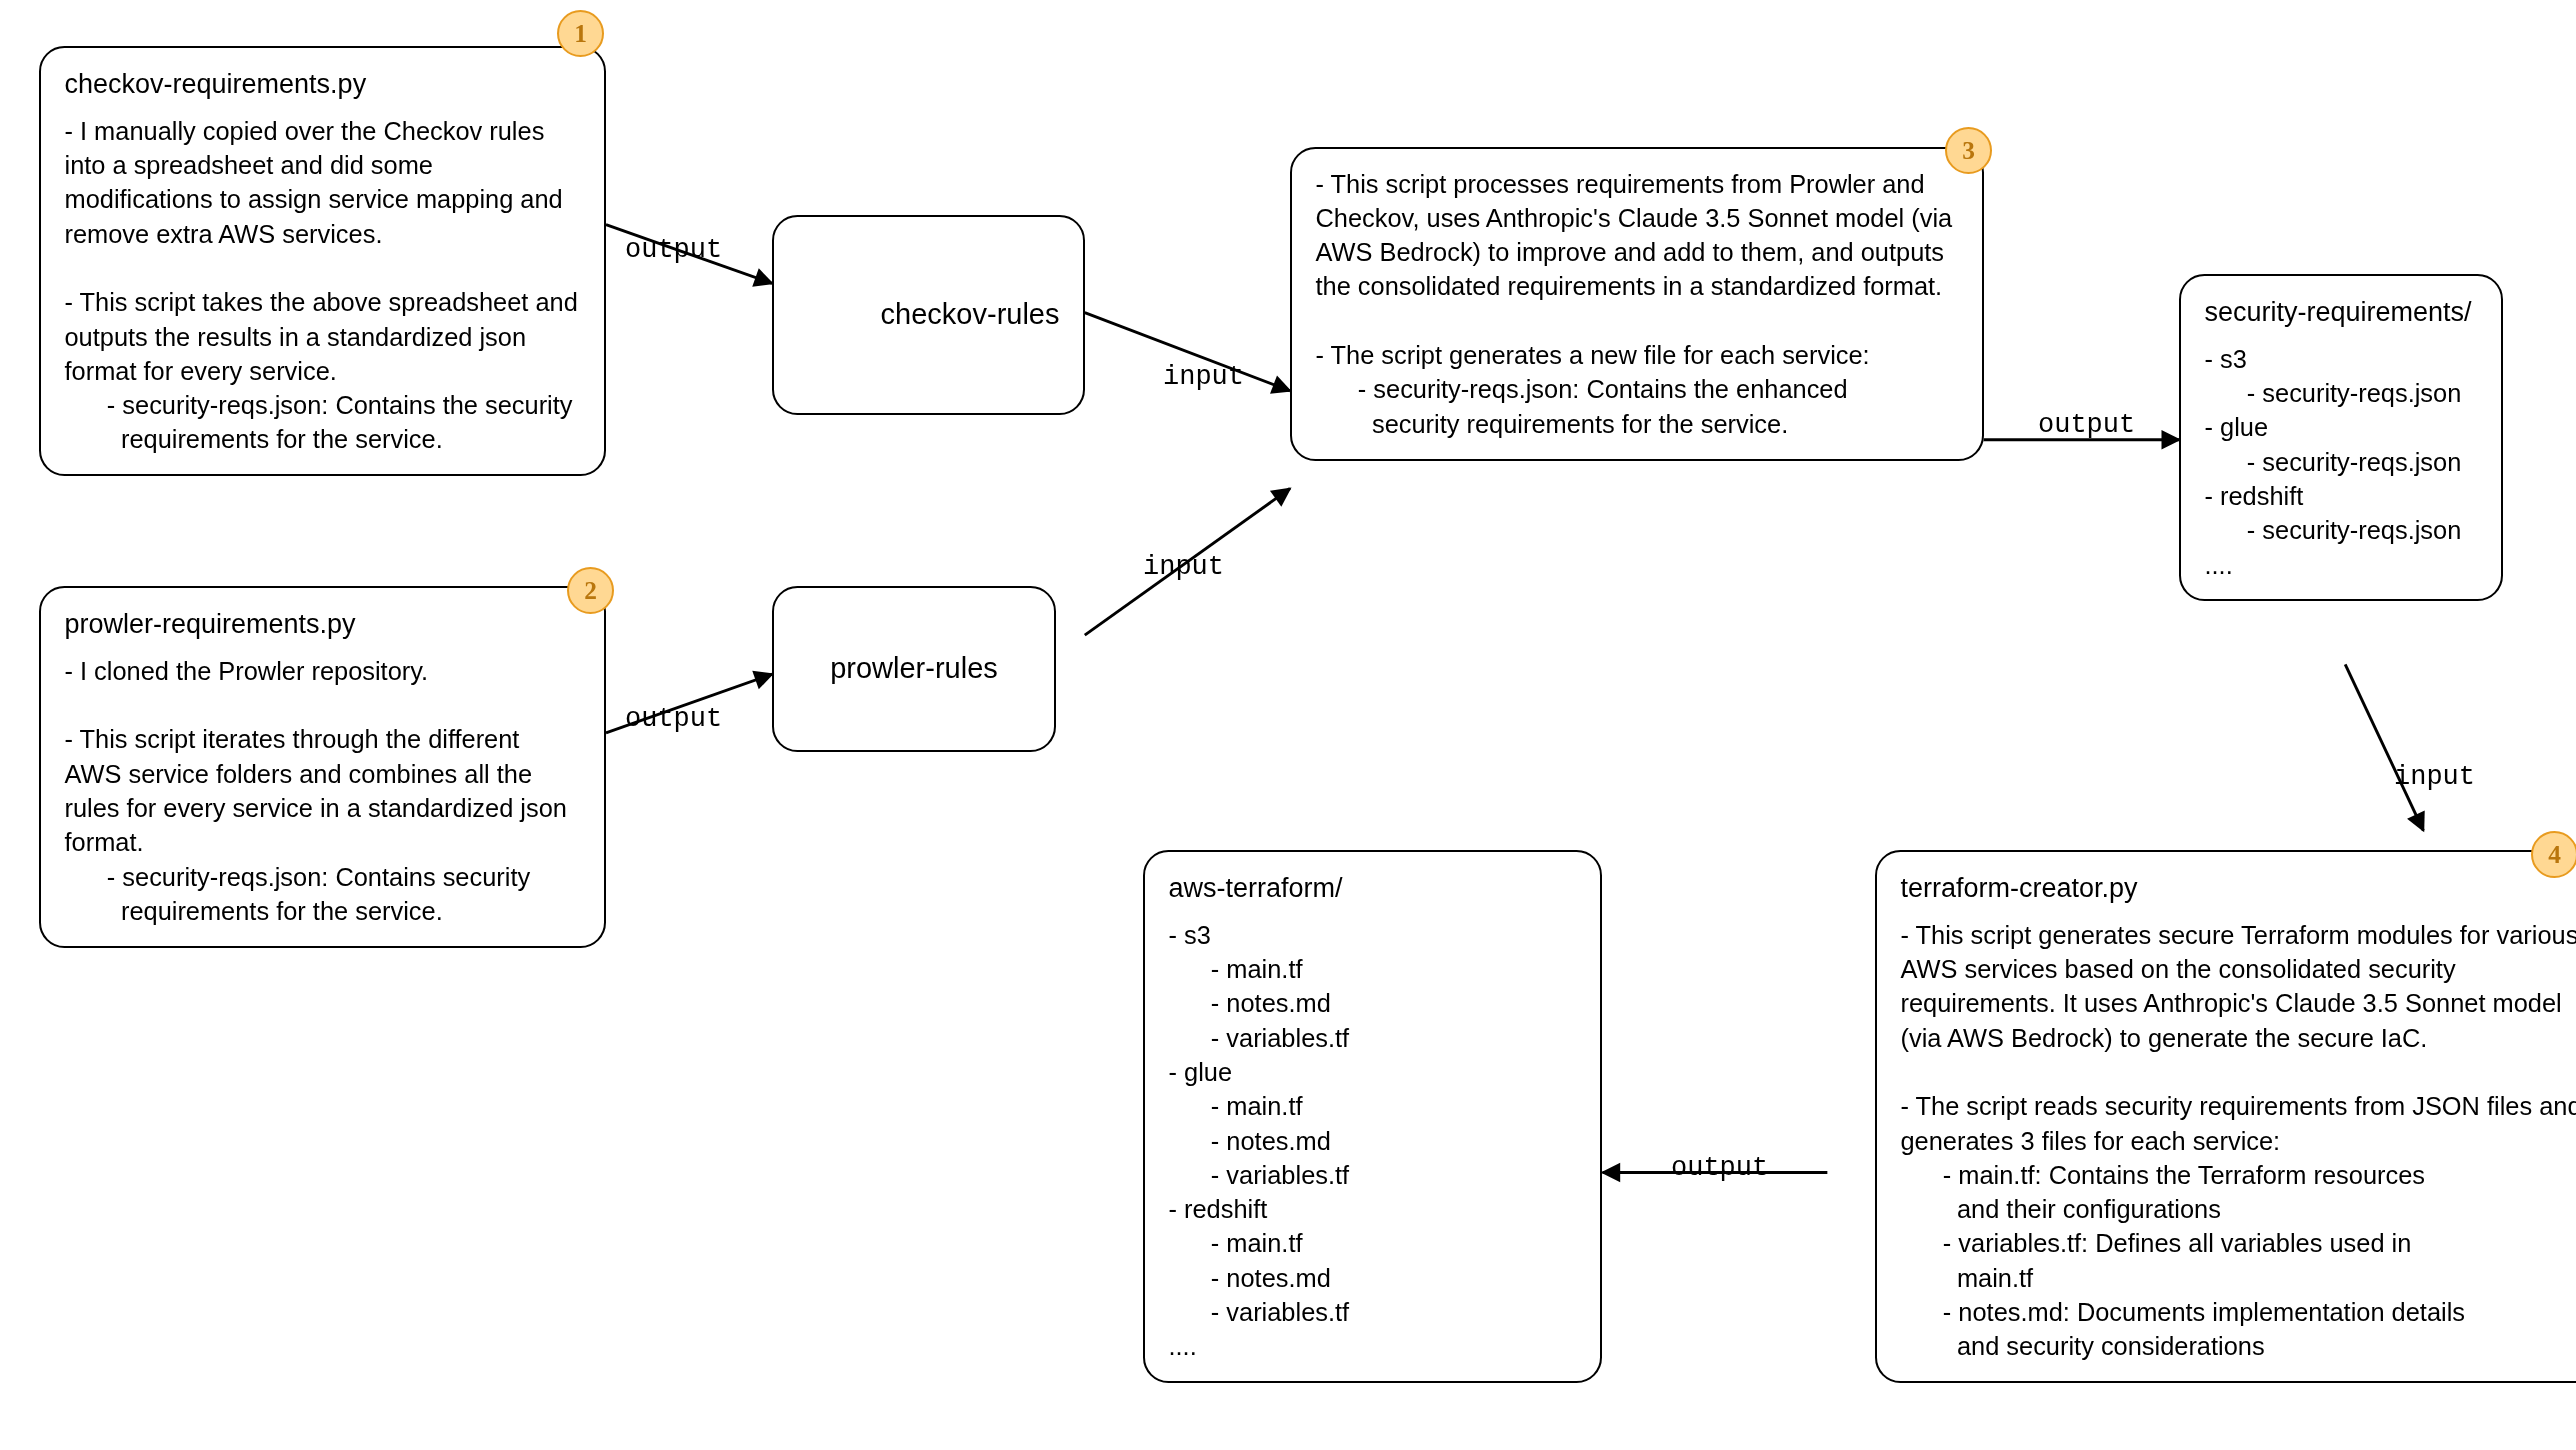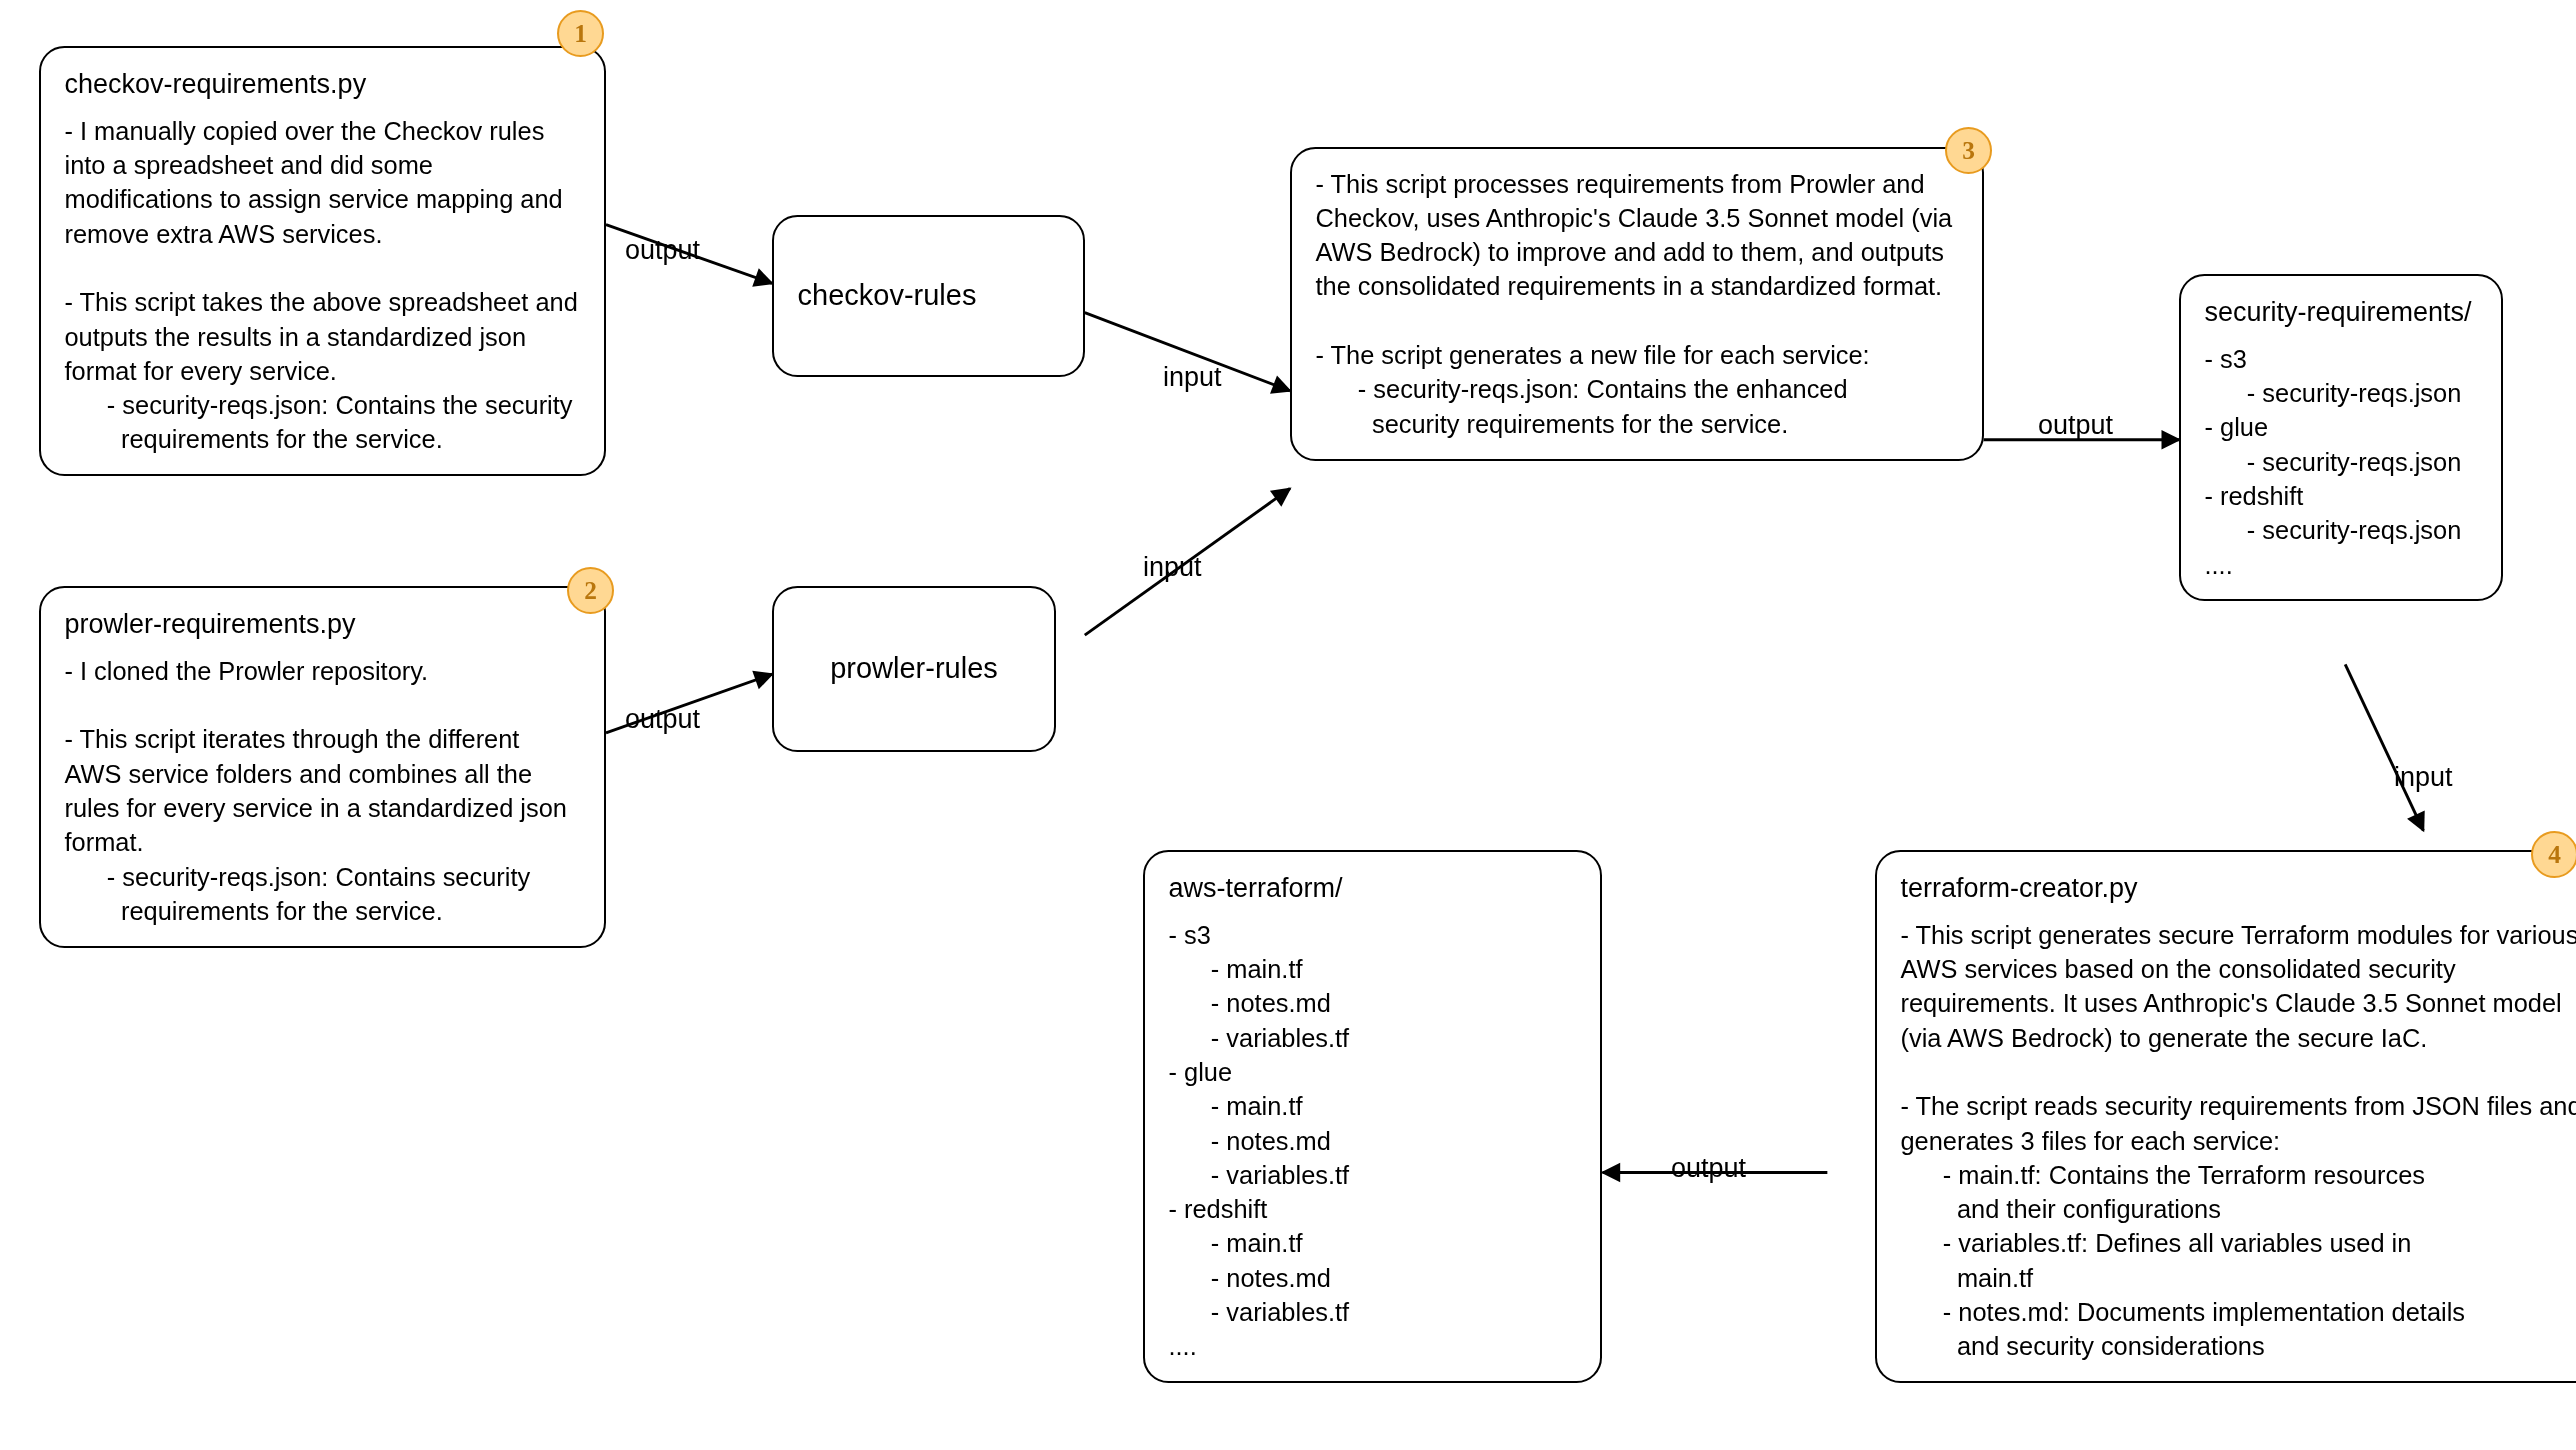--- a/index.html
+++ b/index.html
@@ -48,20 +48,21 @@
     display: flex;
     align-items: center;
     justify-content: center;
     box-sizing: border-box;
   }
   .edge-label {
     position: absolute;
     font-size: 27px;
     color: #000;
     background: transparent;
+    font-family: Liberation Mono, monospace;
   }
   svg.arrows {
     position: absolute;
     left: 0; top: 0;
     width: 2576px;
     height: 1450px;
     pointer-events: none;
   }
 </style>
 </head>
@@ -104,21 +105,21 @@
   <div class="node" style="left:39px; top:586px; width:567px;">
     <div class="title">prowler-requirements.py</div>
     <div class="body">- I cloned the Prowler repository.
 
 - This script iterates through the different AWS service folders and combines all the rules for every service in a standardized json format.
       - security-reqs.json: Contains security
         requirements for the service.</div>
   </div>
   <div class="badge" style="left:567px; top:567px;">2</div>
 
-  <div class="node center-label" style="left:772px; top:215px; width:313px; height:162px; display:flex; align-items:center; justify-content:flex-start;">
+  <div class="node center-label" style="left:772px; top:215px; width:313px; height:200px; display:flex; align-items:center; justify-content:flex-end;">
     <div class="title">checkov-rules</div>
   </div>
 
   <div class="node center-label" style="left:772px; top:586px; width:284px; height:166px; display:flex; align-items:center; justify-content:center;">
     <div class="title">prowler-rules</div>
   </div>
 
   <div class="node" style="left:1290px; top:147px; width:694px;">
     <div class="body">- This script processes requirements from Prowler and Checkov, uses Anthropic's Claude 3.5 Sonnet model (via AWS Bedrock) to improve and add to them, and outputs the consolidated requirements in a standardized format.
 

